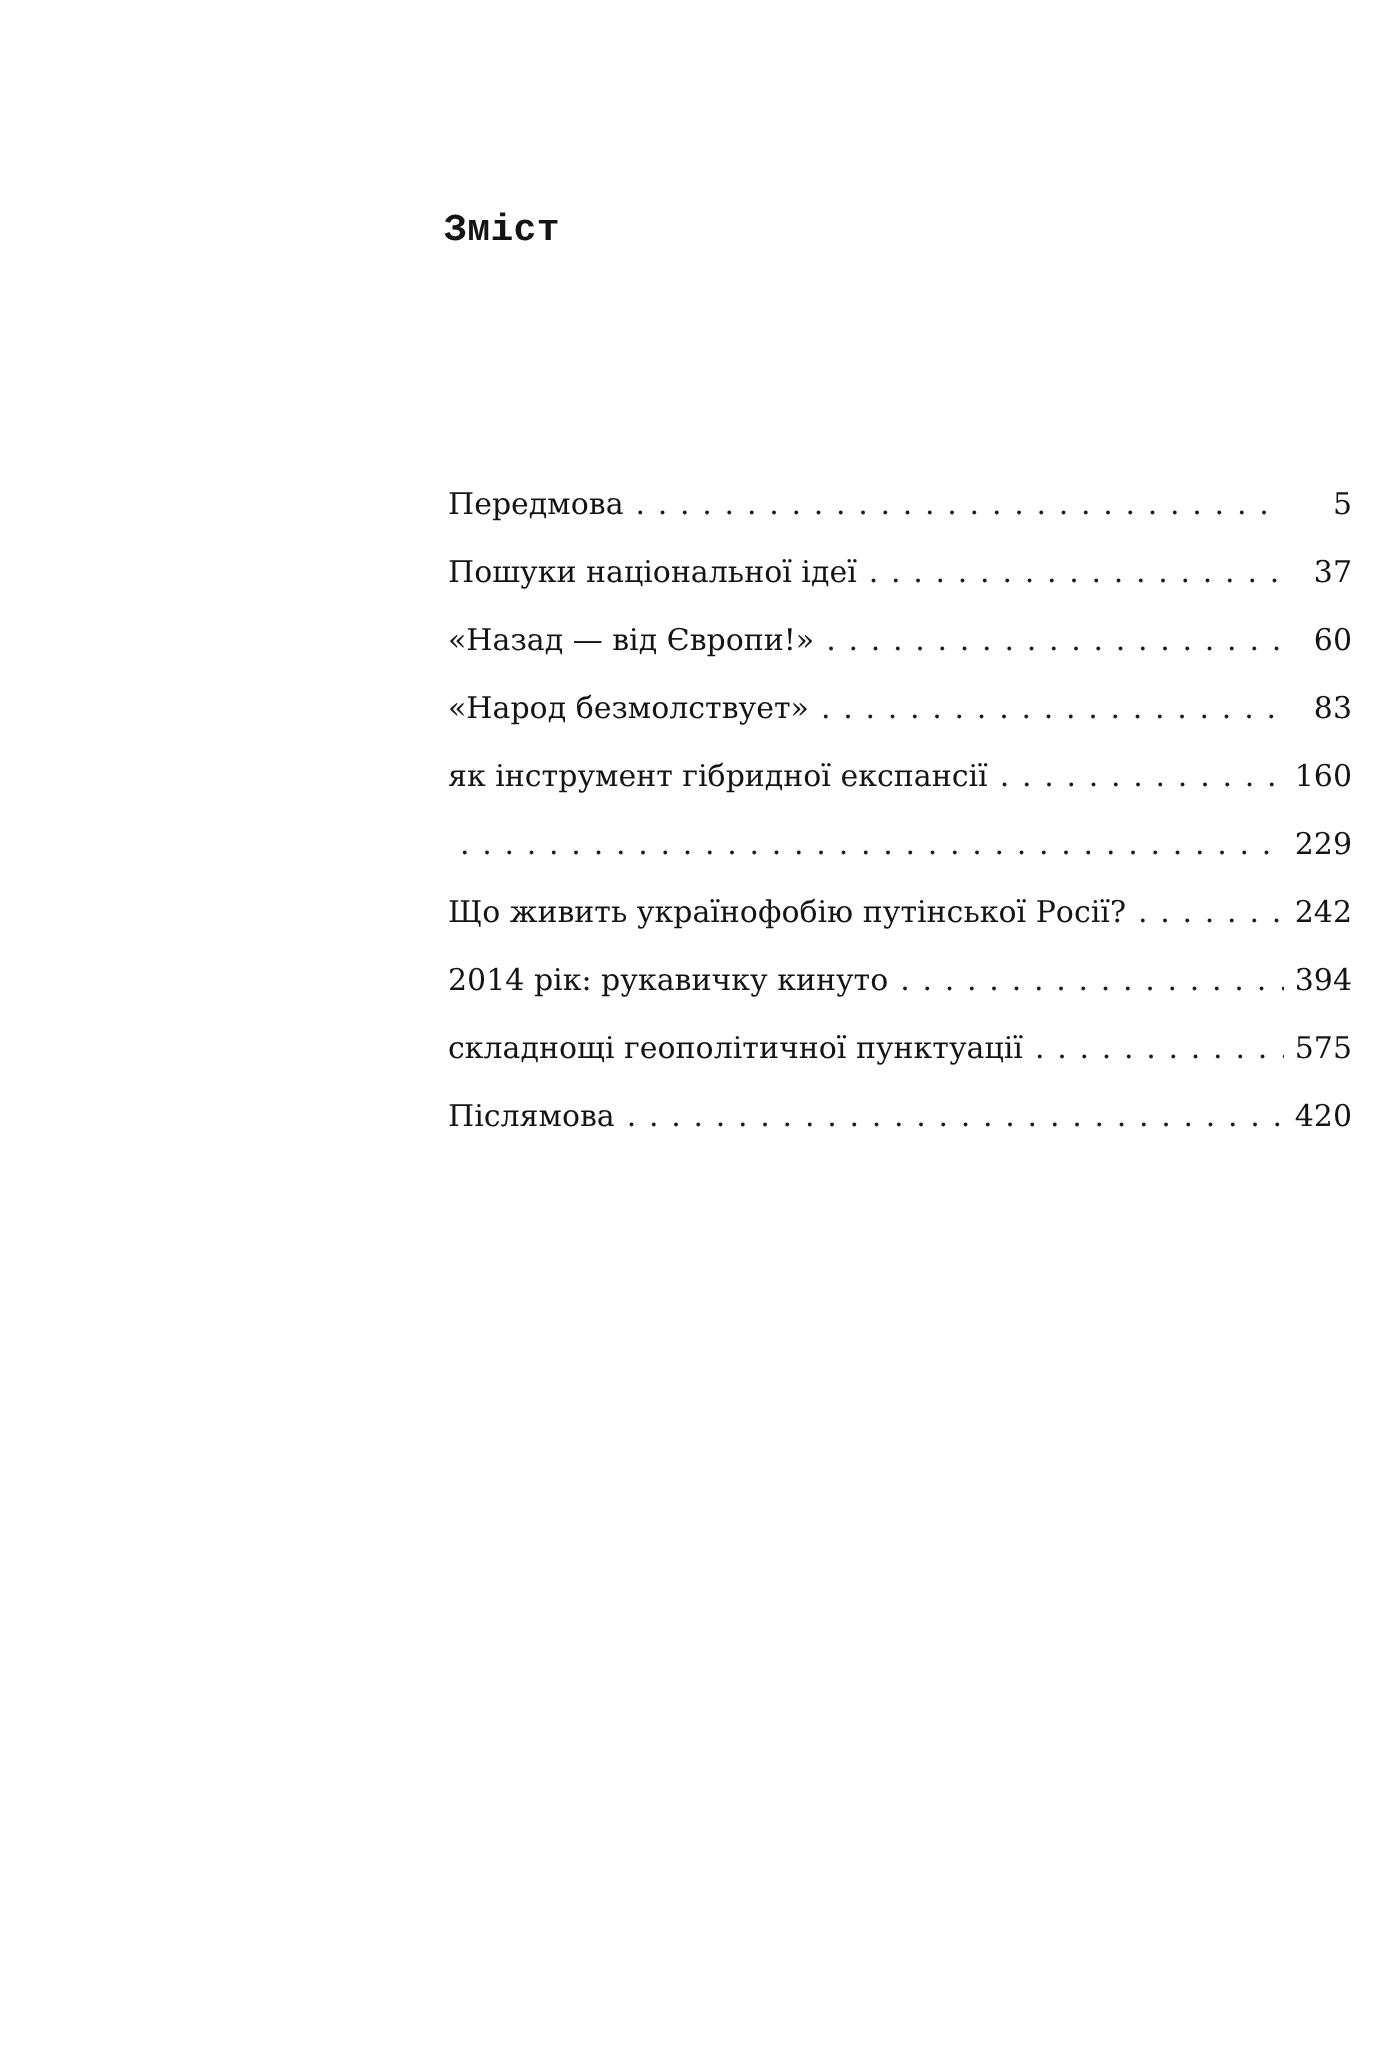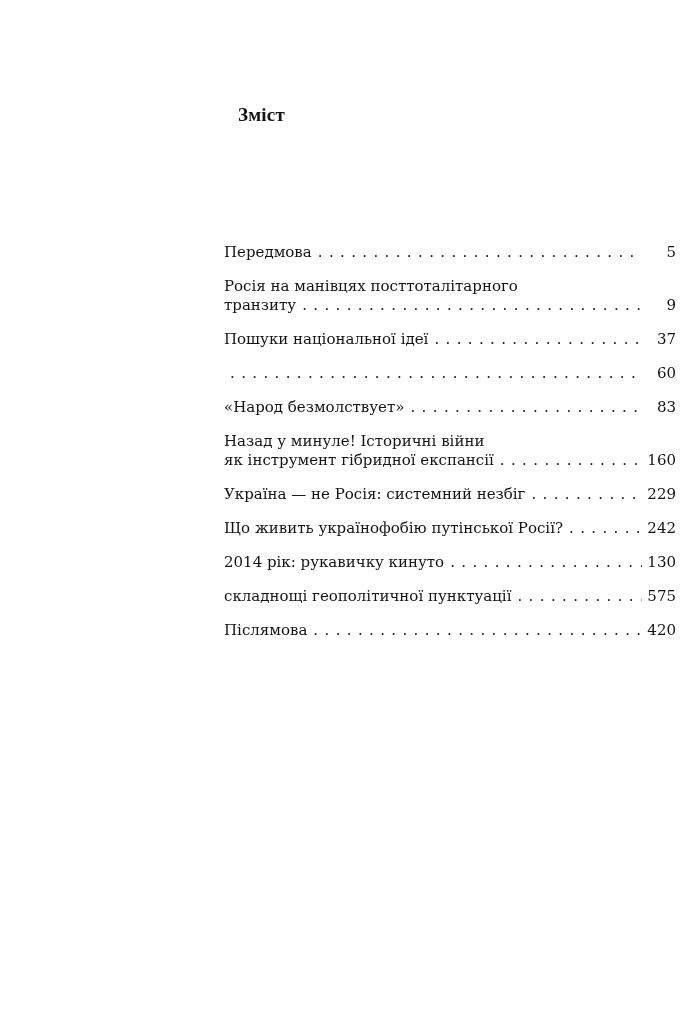--- a/index.html
+++ b/index.html
@@ -9,23 +9,23 @@
     }
     body {
       width: 700px;
       height: 1024px;
       position: relative;
       overflow: hidden;
       color: #141414;
     }
     .title {
       position: absolute;
-      left: 238px;
+      left: 222px;
       top: 104px;
-      font-family: Liberation Serif, serif;
+      font-family: Liberation Mono, monospace;
       font-weight: bold;
       font-size: 19px;
       letter-spacing: 0.2px;
       margin: 0;
     }
     .toc {
       position: absolute;
       left: 224px;
       top: 243px;
       width: 452px;
@@ -71,84 +71,75 @@
 <div class="toc">
 
   <div class="entry">
     <div class="last-line">
       <span>Передмова</span>
       <span class="dots"></span>
       <span class="page">5</span>
     </div>
   </div>
 
-  <div class="entry">
-    <span class="line1">Росія на манівцях посттоталітарного</span>
-    <div class="last-line">
-      <span>транзиту</span>
-      <span class="dots"></span>
-      <span class="page">9</span>
-    </div>
-  </div>
 
   <div class="entry">
     <div class="last-line">
       <span>Пошуки національної ідеї</span>
       <span class="dots"></span>
       <span class="page">37</span>
     </div>
   </div>
 
   <div class="entry">
     <div class="last-line">
+      <span>«Назад — від Європи!»</span>
       <span class="dots"></span>
       <span class="page">60</span>
     </div>
   </div>
 
   <div class="entry">
     <div class="last-line">
       <span>«Народ безмолствует»</span>
       <span class="dots"></span>
       <span class="page">83</span>
     </div>
   </div>
 
 
 
   <div class="entry">
-    <span class="line1">Назад у минуле! Історичні війни</span>
     <div class="last-line">
       <span>як інструмент гібридної експансії</span>
       <span class="dots"></span>
       <span class="page">160</span>
     </div>
   </div>
 
   <div class="entry">
     <div class="last-line">
-      <span>Україна — не Росія: системний незбіг</span>
       <span class="dots"></span>
       <span class="page">229</span>
     </div>
   </div>
 
   <div class="entry">
     <div class="last-line">
       <span>Що живить українофобію путінської Росії?</span>
       <span class="dots"></span>
       <span class="page">242</span>
     </div>
   </div>
 
   <div class="entry">
     <div class="last-line">
       <span>2014 рік: рукавичку кинуто</span>
       <span class="dots"></span>
-      <span class="page">130</span>
+      <span class="page">394</span>
     </div>
   </div>
 
 
   <div class="entry">
     <div class="last-line">
       <span>складнощі геополітичної пунктуації</span>
       <span class="dots"></span>
       <span class="page">575</span>
     </div>

